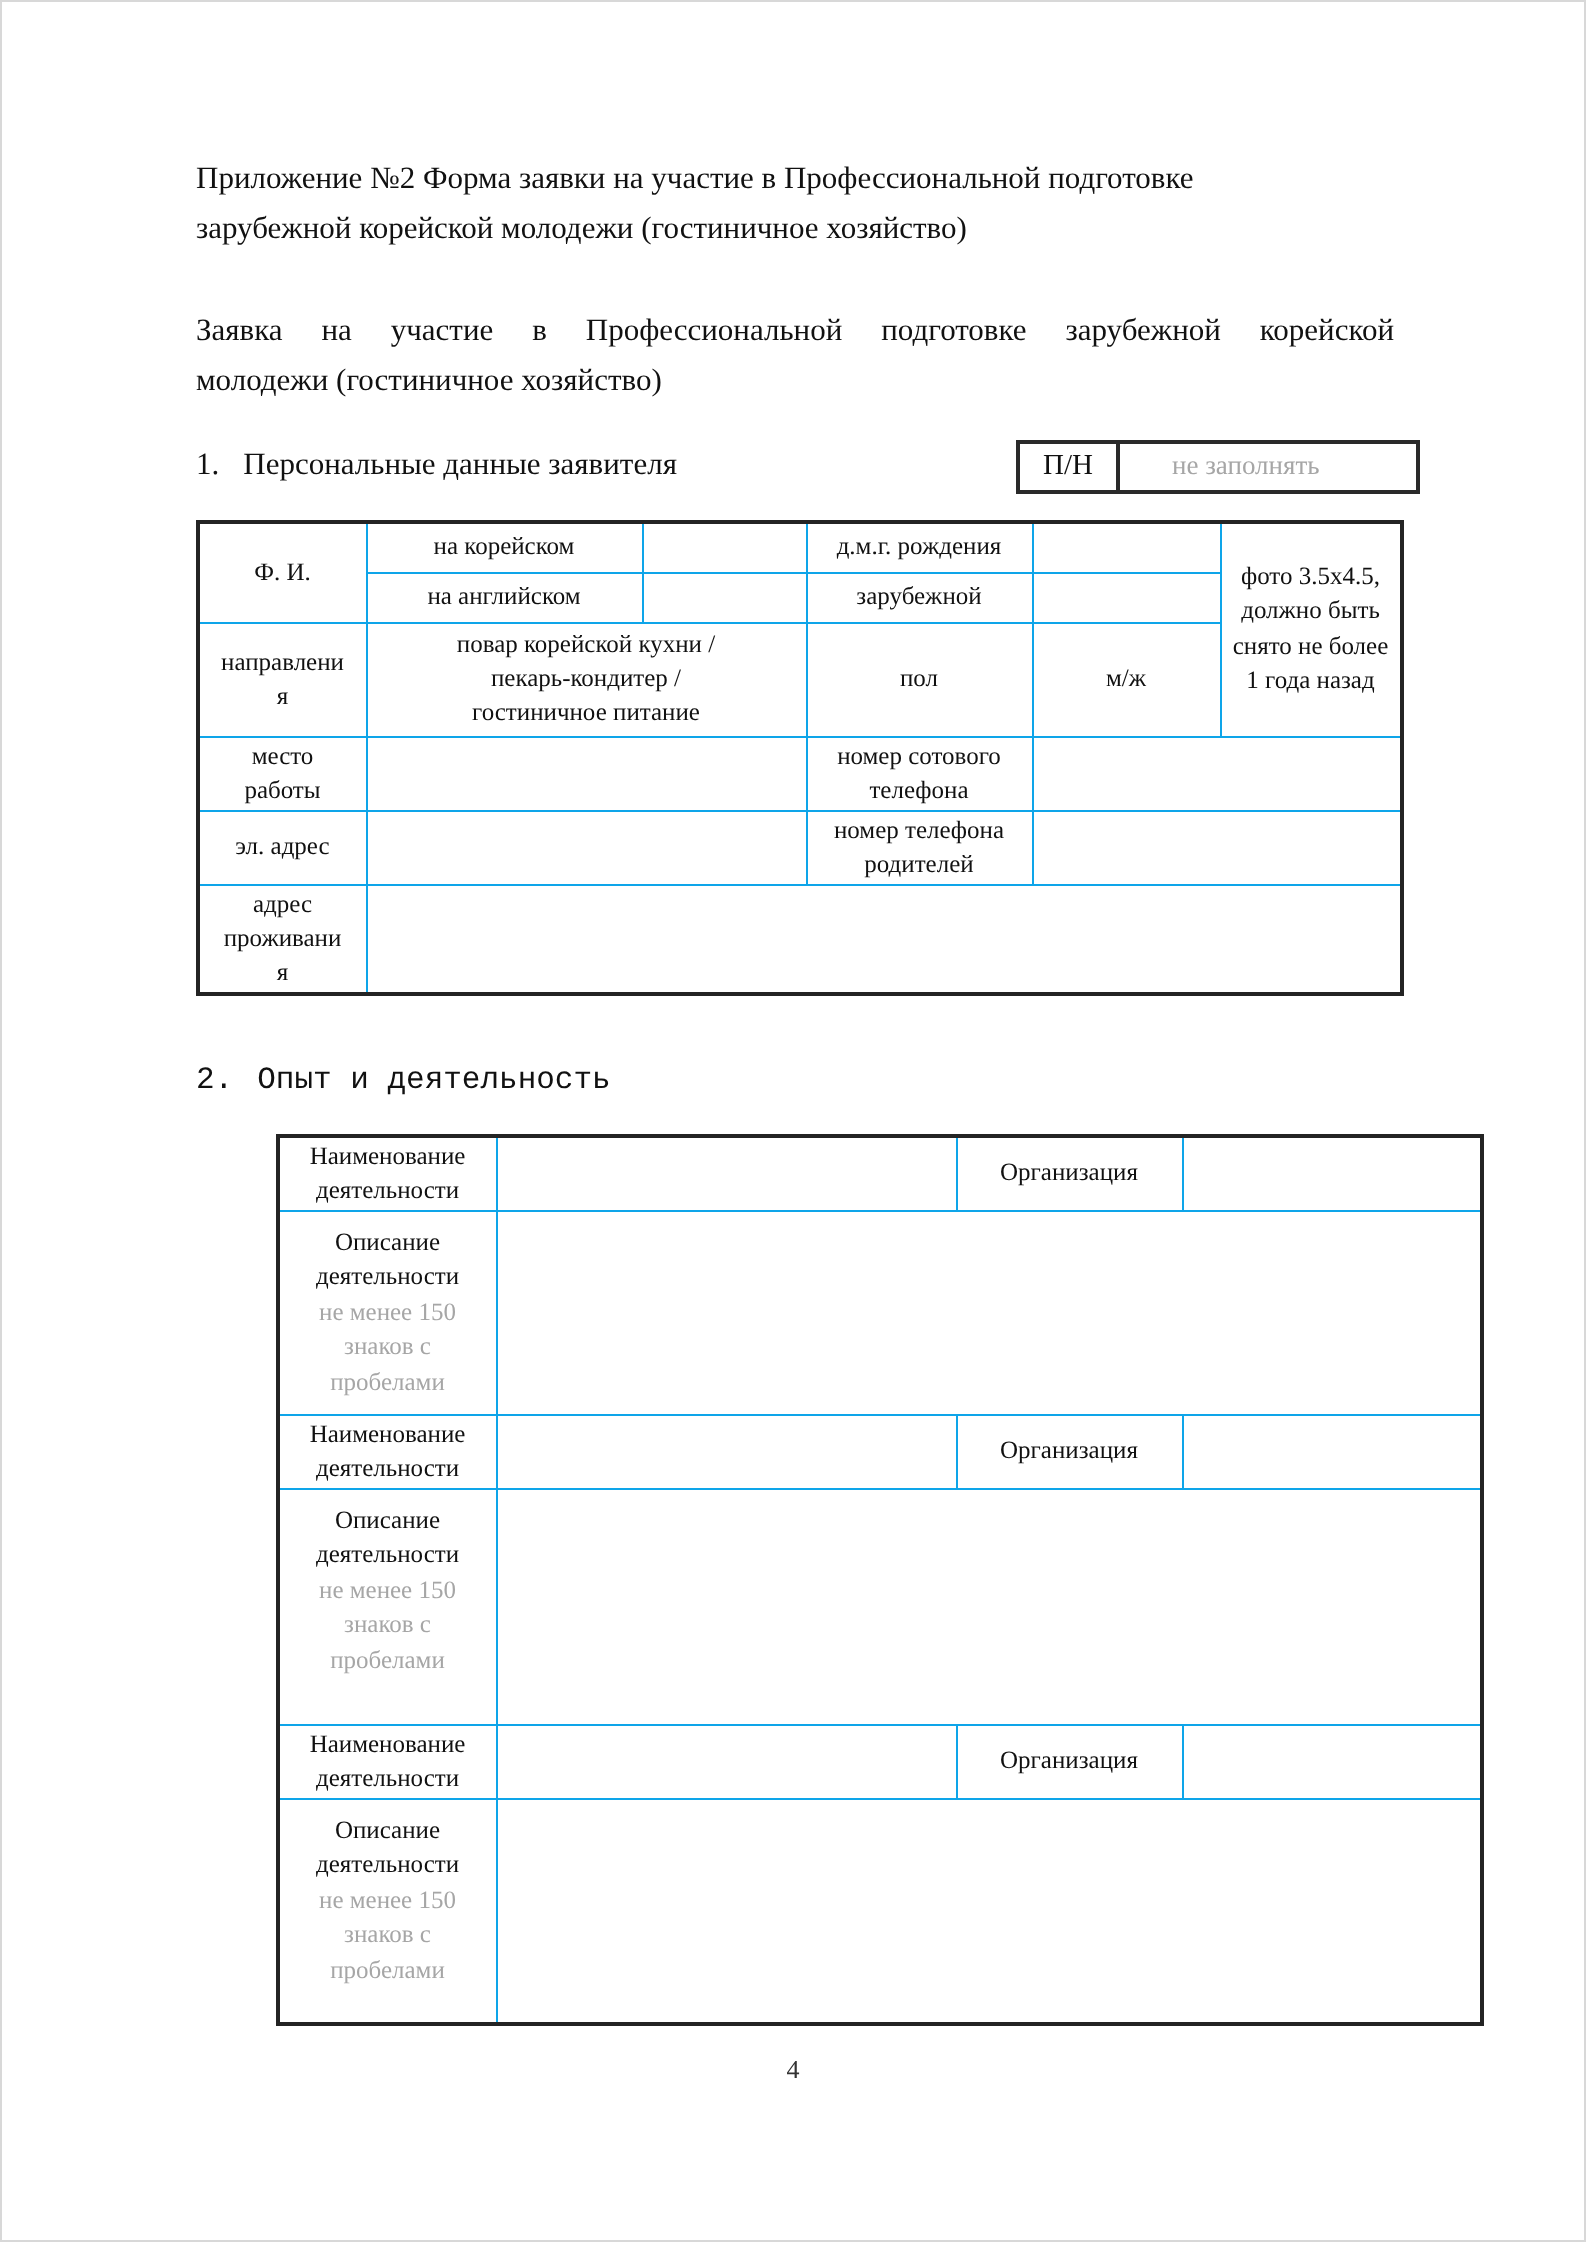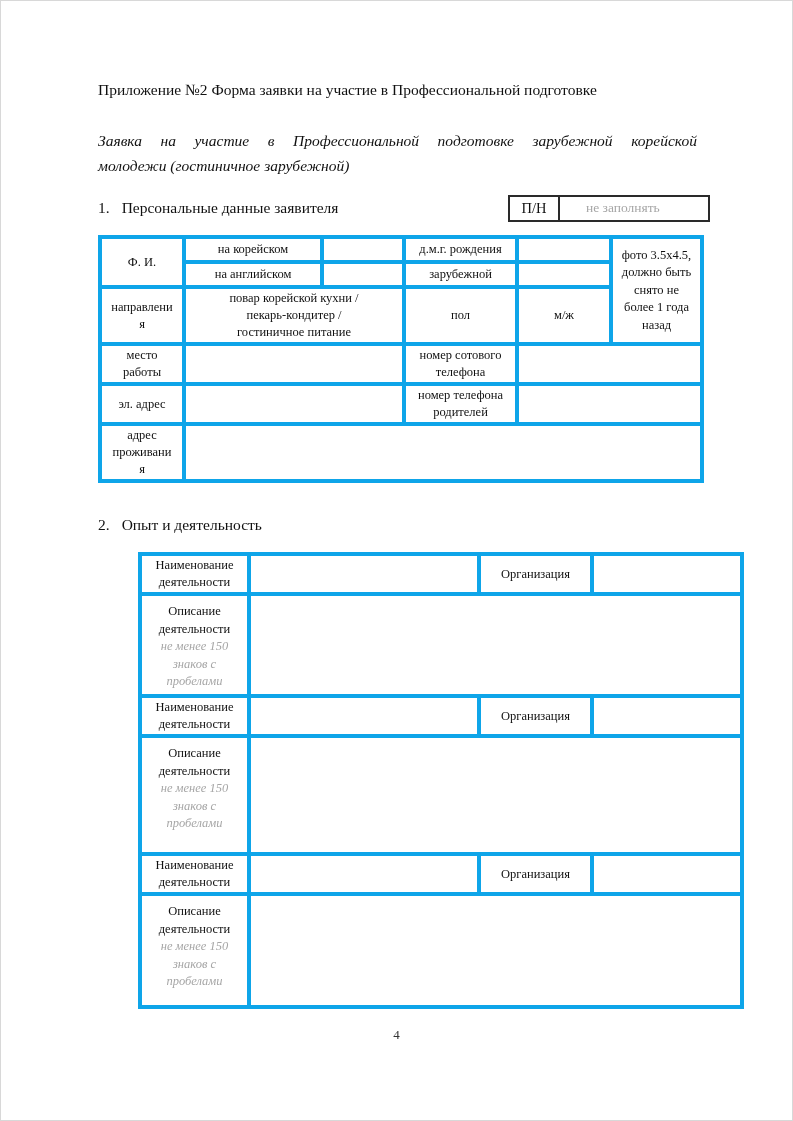--- a/index.html
+++ b/index.html
@@ -7,54 +7,55 @@
   body {
     width: 793px; height: 1121px;
     background: #ffffff;
     border: 1px solid #d8d8d8;
     font-family: "Liberation Serif", "DejaVu Serif", serif;
     color: #111111;
     padding: 76px 95px 0 97px;
     position: relative;
   }
   .doc-title { font-weight: normal; font-size: 15.5px; line-height: 25px; }
-  .intro { margin-top: 26px; font-size: 15.5px; line-height: 25px; font-style: italic; }
+  .intro { margin-top: 26px; font-size: 15.5px; line-height: 25px; }
   .intro-line-just { text-align: justify; text-align-last: justify; }
 
   .sec-heading-row { display: flex; justify-content: space-between; align-items: center; margin-top: 16px; height: 28px; }
   .sec-heading { font-size: 15.5px; white-space: nowrap; }
   .sec-num { display: inline-block; margin-right: 12px; }
-  .sec2-heading { margin-top: 30px; height: 24px; }
+  .sec2-heading { margin-top: 30px; height: 24px; font-family: Liberation Mono, monospace; }
 
   .pn-box { display: flex; border: 2px solid #2a2a2a; width: 202px; height: 27px; margin-right: -13px; background: #fff; }
   .pn-label-cell { width: 50px; border-right: 2px solid #2a2a2a; display: flex; align-items: center; justify-content: center; font-size: 14.5px; color: #111; }
   .pn-value-cell { flex: 1; display: flex; align-items: center; padding-left: 26px; font-size: 13.5px; color: #a6a6a6; }
 
   table { border-collapse: collapse; table-layout: fixed; width: 602px; border: 2px solid #242424; }
-  td { border: 4px solid #0ea5e9; font-size: 12.5px; line-height: 17px; text-align: center; vertical-align: middle; padding: 1px 6px; }
+  td { border: 1px solid #0ea5e9; font-size: 12.5px; line-height: 17px; text-align: center; vertical-align: middle; padding: 1px 6px; }
   .t1 { margin-top: 13px; }
   .t2 { margin-top: 15px; margin-left: 40px; }
   .narrow-wrap { display: inline-block; max-width: 63px; overflow-wrap: anywhere; }
   .photo-note-cell { line-height: 17.5px; padding: 2px 5px; }
   .desc-cell { vertical-align: top; padding-top: 7px; line-height: 17.5px; }
-  .hint-text { color: #a6a6a6; font-style: italic; }
+  .hint-text { color: #a6a6a6; }
   .fill-cell { background: #ffffff; }
 
   .page-number { position: absolute; left: 0; right: 0; top: 1026px; text-align: center; font-size: 13px; color: #333; }
 </style>
 </head>
 <body>
 
 <div class="doc-title">
   <div>Приложение №2 Форма заявки на участие в Профессиональной подготовке</div>
+  <div>зарубежной корейской молодежи (гостиничное хозяйство)</div>
 </div>
 
 <div class="intro">
   <div class="intro-line-just">Заявка на участие в Профессиональной подготовке зарубежной корейской</div>
-  <div>молодежи (гостиничное зарубежной)</div>
+  <div>молодежи (гостиничное хозяйство)</div>
 </div>
 
 <div class="sec-heading-row">
   <div class="sec-heading">
     <span class="sec-num">1.</span><span>Персональные данные заявителя</span>
   </div>
   <div class="pn-box">
     <div class="pn-label-cell">П/Н</div>
     <div class="pn-value-cell">не заполнять</div>
   </div>

